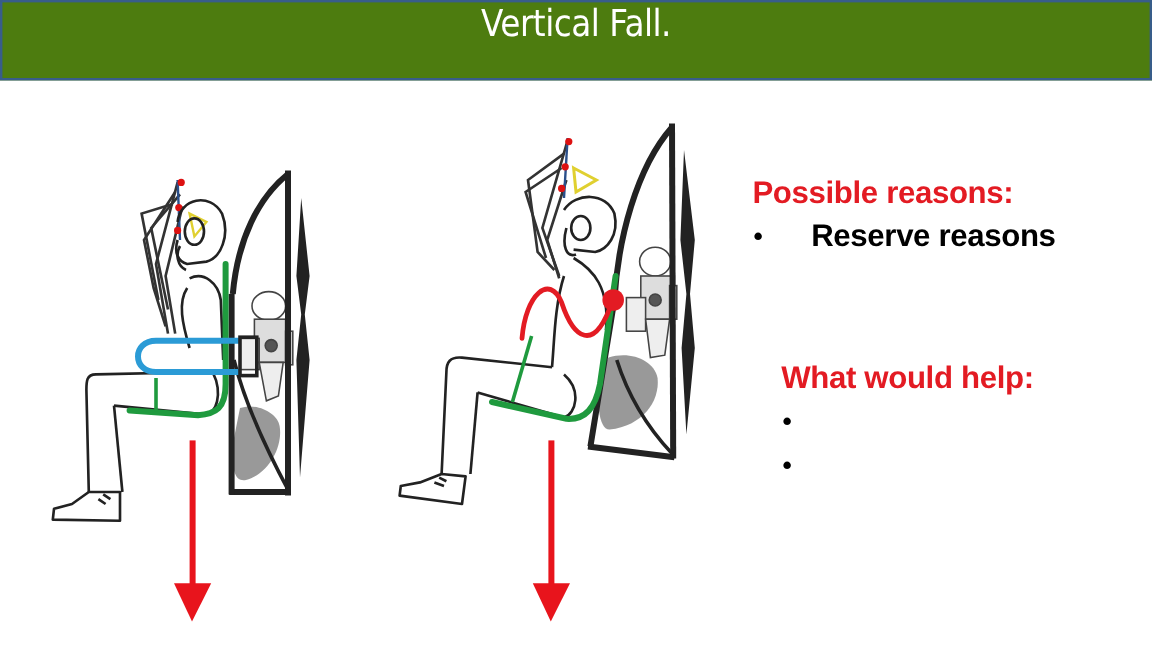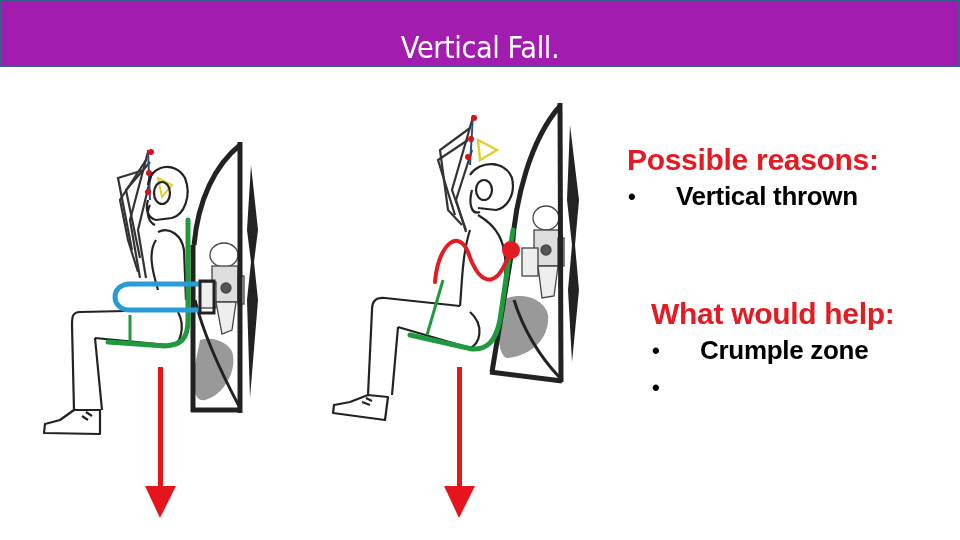--- a/index.html
+++ b/index.html
@@ -4,32 +4,32 @@
 <style>
   html, body { margin: 0; padding: 0; }
   body {
     width: 960px; height: 540px; overflow: hidden;
     background: #ffffff; position: relative;
     font-family: "Liberation Sans", "DejaVu Sans", sans-serif;
   }
   .title-bar {
     position: absolute; left: 0; top: 0; width: 960px; height: 67px;
     box-sizing: border-box;
-    background: #a21caf;
+    background: #4d7c0f;
     border: 2px solid #385d8a;
-    display: flex; align-items: flex-end; justify-content: center;
+    display: flex; align-items: flex-start; justify-content: center;
   }
   .title-text {
     color: #ffffff; font-size: 31px; letter-spacing: -0.5px;
     font-family: "DejaVu Sans", sans-serif; font-weight: normal;
     transform: scaleX(0.88);
   }
   .figure { position: absolute; }
   .text-block { position: absolute; left: 627px; font-weight: bold; }
-  .heading { color: #e31b23; font-size: 30px; line-height: 36px; white-space: nowrap; letter-spacing: -0.3px; }
+  .heading { color: #e31b23; font-size: 26px; line-height: 36px; white-space: nowrap; letter-spacing: -0.3px; }
   .bullet-row { display: flex; align-items: center; font-size: 26px; line-height: 37px; color: #000; white-space: nowrap; letter-spacing: -0.3px; }
   .bullet { width: 48px; display: inline-block; padding-left: 1px; font-size: 22px; }
 </style>
 </head>
 <body>
 
 <div class="title-bar">
   <span class="title-text">Vertical Fall.</span>
 </div>
 
@@ -156,26 +156,25 @@
   <g>
     <rect x="457" y="367" width="5" height="120" fill="#e8141c"></rect>
     <path d="M444 486 L475 486 L459 518 Z" fill="#e8141c"></path>
   </g>
 </svg>
 
 <div class="text-block" style="top:142px;">
   <div class="heading">Possible reasons:</div>
   <div class="bullet-row">
     <span class="bullet">•</span>
-    <span>Vertical thrown</span>
+    <span>Reserve reasons</span>
   </div>
 </div>
 
 <div class="text-block" style="top:296px;margin-left:24px;">
   <div class="heading">What would help:</div>
   <div class="bullet-row">
     <span class="bullet">•</span>
-    <span>Crumple zone</span>
   </div>
   <div class="bullet-row">
     <span class="bullet">•</span>
   </div>
 </div>
 
 </body></html>

